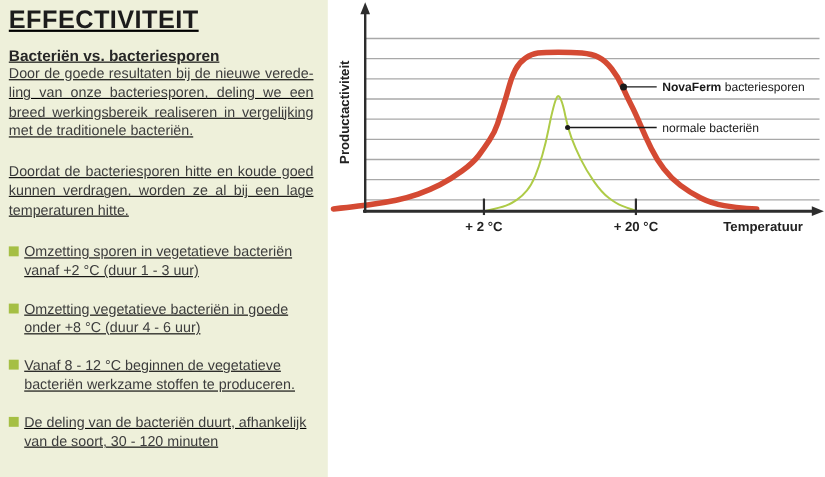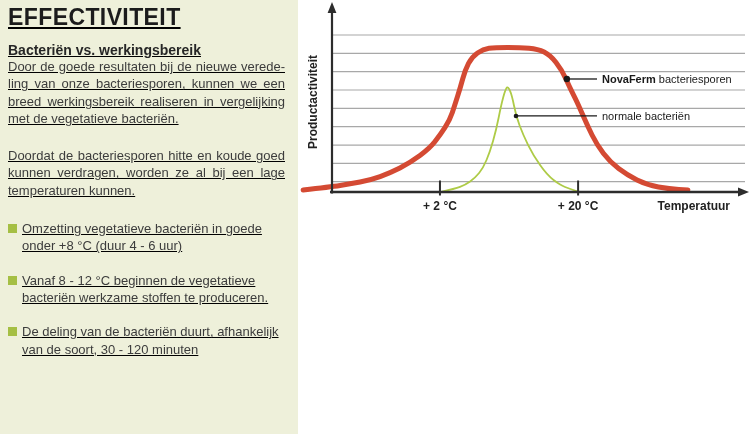--- a/index.html
+++ b/index.html
@@ -31,35 +31,42 @@
   text.axislabel{font-weight:bold;font-size:12px;fill:#222222;}
   text.annot{font-size:11px;fill:#1a1a1a;}
   tspan.b{font-weight:bold;}
   .curve{fill:none;stroke-linecap:round;stroke-linejoin:round;}
 </style>
 </head>
 <body>
 
 <div class="panel">
   <div class="title">EFFECTIVITEIT</div>
-  <div class="subtitle">Bacteriën vs. werkingsbereik</div>
+  <div class="subtitle">Bacteriën vs. bacteriesporen</div>
   <div id="paragraphs">
       <div class="para">
         <div class="jline stretch">Door de goede resultaten bij de nieuwe verede-</div>
-        <div class="jline stretch">ling van onze bacteriesporen, kunnen we een</div>
+        <div class="jline stretch">ling van onze bacteriesporen, deling we een</div>
         <div class="jline stretch">breed werkingsbereik realiseren in vergelijking</div>
-        <div class="jline">met de vegetatieve bacteriën.</div>
+        <div class="jline">met de traditionele bacteriën.</div>
       </div>
       <div class="para">
         <div class="jline stretch">Doordat de bacteriesporen hitte en koude goed</div>
         <div class="jline stretch">kunnen verdragen, worden ze al bij een lage</div>
-        <div class="jline">temperaturen kunnen.</div>
+        <div class="jline">temperaturen hitte.</div>
       </div>
     </div>
   <div class="bullets" id="bullet-list">
+      <div class="bullet">
+        <span class="square" style="background: rgb(165, 191, 68);"></span>
+        <div class="btext">
+          <div>Omzetting sporen in vegetatieve bacteriën</div>
+          <div>vanaf +2 °C (duur 1 - 3 uur)</div>
+        </div>
+      </div>
       <div class="bullet">
         <span class="square" style="background: rgb(165, 191, 68);"></span>
         <div class="btext">
           <div>Omzetting vegetatieve bacteriën in goede</div>
           <div>onder +8 °C (duur 4 - 6 uur)</div>
         </div>
       </div>
       <div class="bullet">
         <span class="square" style="background: rgb(165, 191, 68);"></span>
         <div class="btext">

